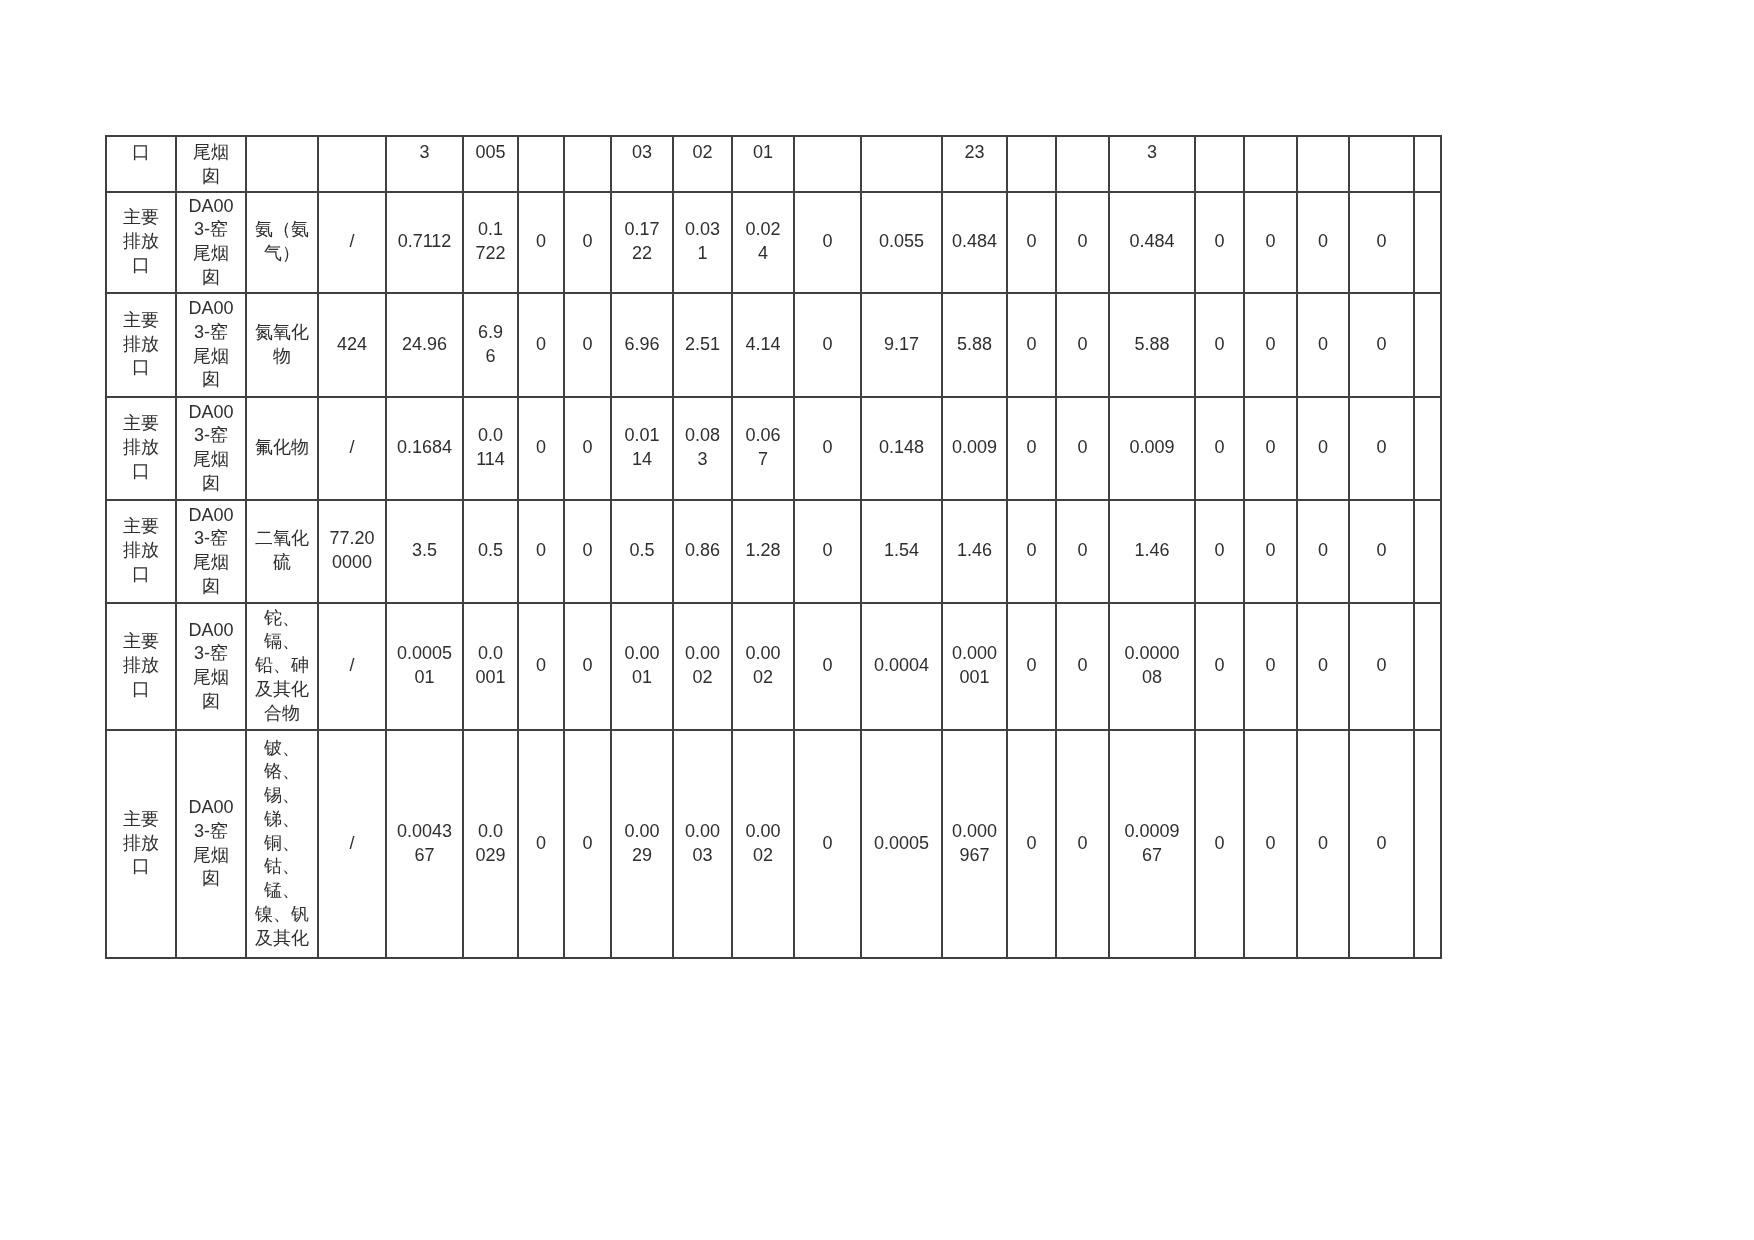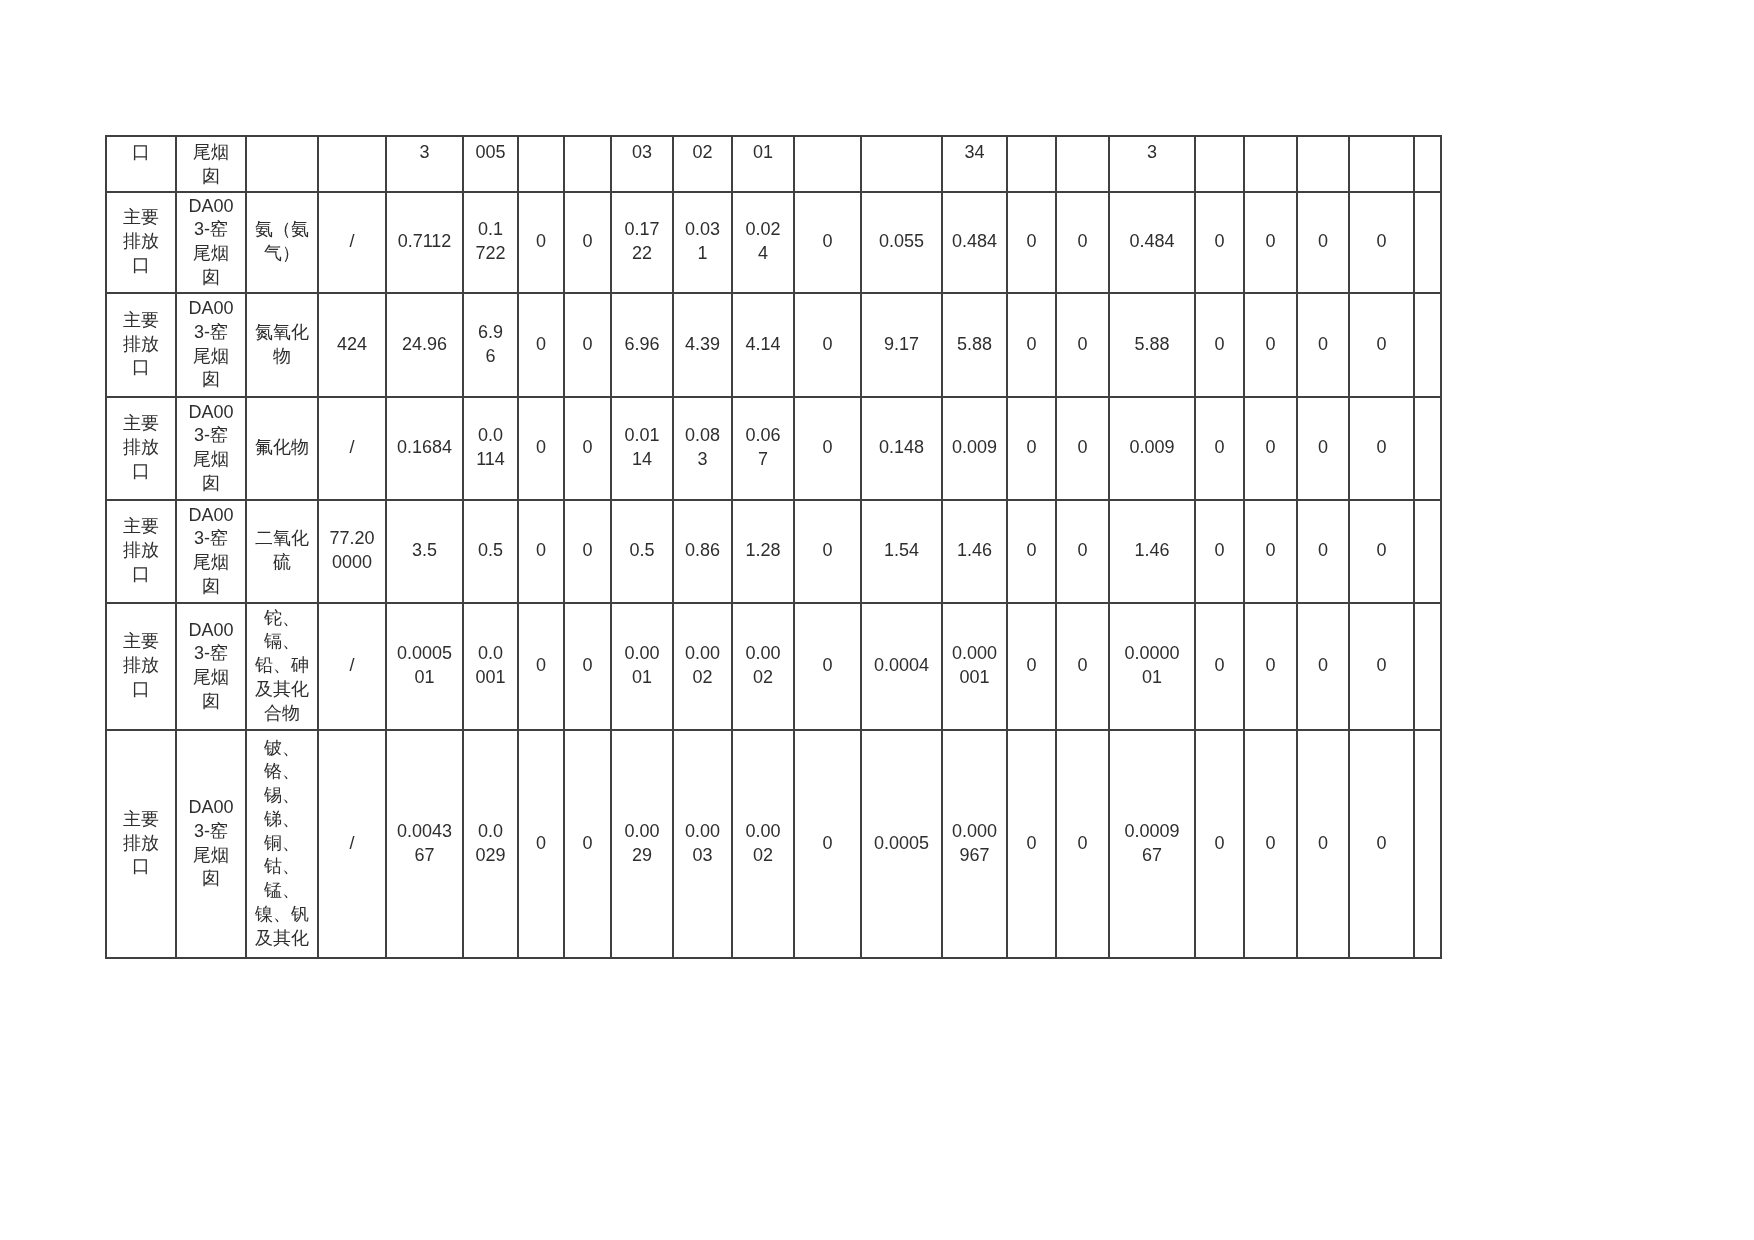--- a/index.html
+++ b/index.html
@@ -79,21 +79,21 @@
           <td></td>
           <td>3</td>
           <td>005</td>
           <td></td>
           <td></td>
           <td>03</td>
           <td>02</td>
           <td>01</td>
           <td></td>
           <td></td>
-          <td>34</td>
+          <td>23</td>
           <td></td>
           <td></td>
           <td>3</td>
           <td></td>
           <td></td>
           <td></td>
           <td></td>
           <td></td>
         </tr>
         <tr style="height: 100px;">
@@ -140,21 +140,21 @@
 囱</td>
           <td>氮氧化
 物</td>
           <td>424</td>
           <td>24.96</td>
           <td>6.9
 6</td>
           <td>0</td>
           <td>0</td>
           <td>6.96</td>
-          <td>4.39</td>
+          <td>2.51</td>
           <td>4.14</td>
           <td>0</td>
           <td>9.17</td>
           <td>5.88</td>
           <td>0</td>
           <td>0</td>
           <td>5.88</td>
           <td>0</td>
           <td>0</td>
           <td>0</td>
@@ -251,21 +251,21 @@
 02</td>
           <td>0.00
 02</td>
           <td>0</td>
           <td>0.0004</td>
           <td>0.000
 001</td>
           <td>0</td>
           <td>0</td>
           <td>0.0000
-01</td>
+08</td>
           <td>0</td>
           <td>0</td>
           <td>0</td>
           <td>0</td>
           <td></td>
         </tr>
         <tr style="height: 228px;">
           <td>主要
 排放
 口</td>

